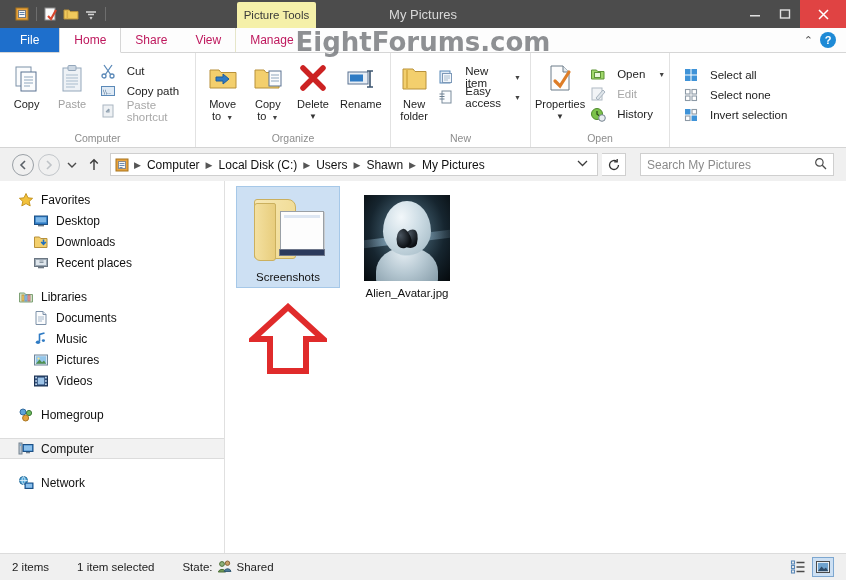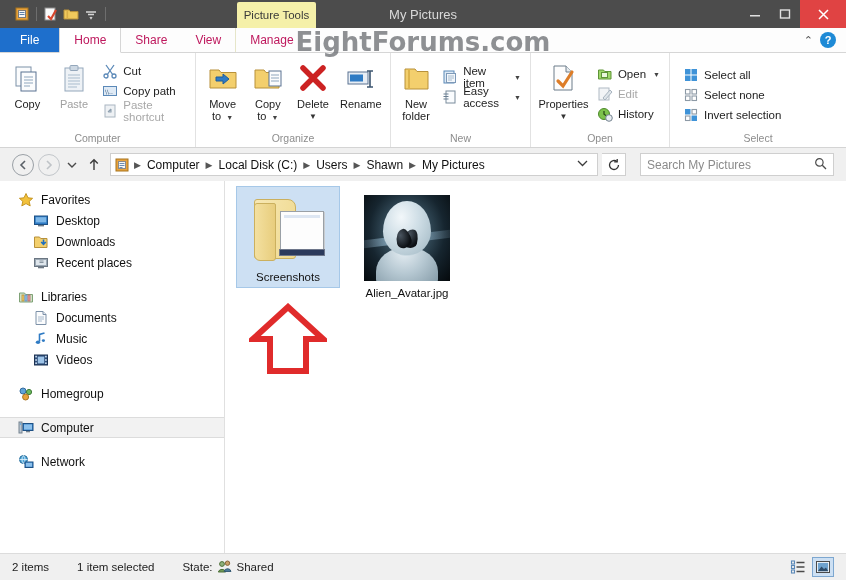--- a/index.html
+++ b/index.html
@@ -109,21 +109,21 @@
   }
   .bigbtn {
     width: 52px; display: flex; flex-direction: column; align-items: center;
     padding-top: 4px; cursor: pointer; font-size: 11px; color: #1d1d1d;
     text-align: center; line-height: 12px;
   }
   .bigbtn.disabled { color: #a0a0a0; }
   .bigbtn .lbl { margin-top: 3px; }
   .smallcol { display: flex; flex-direction: column; padding-top: 4px; }
   .smallbtn {
-    display: flex; align-items: center; gap: 5px; padding: 2px 5px;
+    display: flex; align-items: center; gap: 11px; padding: 2px 5px;
     font-size: 11.5px; color: #1d1d1d; cursor: pointer; height: 20px;
   }
   .smallbtn.disabled { color: #a8a8a8; }
   .caret { font-size: 7px; color: #444; margin-left: 2px; }
   .caret-lg { font-size: 8px; color: #333; margin-top: 1px; }
 
   
   .ic { position: relative; flex: 0 0 auto; }
   .ic16 { width: 16px; height: 16px; }
   .ic32 { width: 32px; height: 32px; }
@@ -575,21 +575,20 @@
                 <rect x="2" y="2" width="5.5" height="5.5" fill="#3f93d8"></rect>
                 <rect x="9" y="2.5" width="4.5" height="4.5" fill="none" stroke="#8d9aa6" stroke-width="1.1"></rect>
                 <rect x="2.5" y="9" width="4.5" height="4.5" fill="none" stroke="#8d9aa6" stroke-width="1.1"></rect>
                 <rect x="8.5" y="8.5" width="5.5" height="5.5" fill="#3f93d8"></rect>
               </svg>
             </span>
             <span>Invert selection</span>
           </div>
         </div>
       </div>
-      <div class="rgroup-label">Select</div>
     </div>
   </div>
 
   <div class="addrbar">
     <div class="navbtn">
       <svg width="12" height="12">
           <path d="M8 2 L4 6 L8 10" stroke="#5a6067" stroke-width="1.6" fill="none"></path>
         </svg>
     </div>
     <div class="navbtn dim">
@@ -725,20 +724,31 @@
             <path d="M11.5 2 L6.5 3.4 V10.5" stroke="#2f7bc4" stroke-width="1.6" fill="none"></path>
             <ellipse cx="5" cy="11.2" rx="2.2" ry="1.8" fill="#2f7bc4"></ellipse>
             <ellipse cx="10.4" cy="9.6" rx="1.6" ry="1.3" fill="#2f7bc4"></ellipse>
           </svg>
         </span>
         <span>Music</span>
       </div>
       <div class="navitem child">
         <span class="ic ic16">
           <svg width="16" height="16" viewBox="0 0 16 16">
+            <rect x="1.5" y="3" width="13" height="10" fill="#e8eff6" stroke="#6d8397"></rect>
+            <rect x="2.8" y="4.2" width="10.4" height="7.6" fill="#93c6ea"></rect>
+            <circle cx="5.5" cy="6.5" r="1.1" fill="#f6e58d"></circle>
+            <path d="M2.8 11.8 L6.5 7.6 L9 10.2 L11 8.4 L13.2 11.8 Z" fill="#4f8f4f"></path>
+          </svg>
+        </span>
+        <span>Pictures</span>
+      </div>
+      <div class="navitem child">
+        <span class="ic ic16">
+          <svg width="16" height="16" viewBox="0 0 16 16">
             <rect x="1.5" y="3" width="13" height="10" fill="#2f4f7a" stroke="#1d3252"></rect>
             <g fill="#cfe0f2">
               <rect x="2.3" y="3.8" width="1.6" height="1.6"></rect>
                 <rect x="2.3" y="7.2" width="1.6" height="1.6"></rect>
               <rect x="2.3" y="10.4" width="1.6" height="1.6"></rect>
                 <rect x="12.1" y="3.8" width="1.6" height="1.6"></rect>
               <rect x="12.1" y="7.2" width="1.6" height="1.6"></rect>
                 <rect x="12.1" y="10.4" width="1.6" height="1.6"></rect>
             </g>
             <rect x="4.8" y="4.6" width="6.4" height="6.8" fill="#9ec4e8"></rect>

